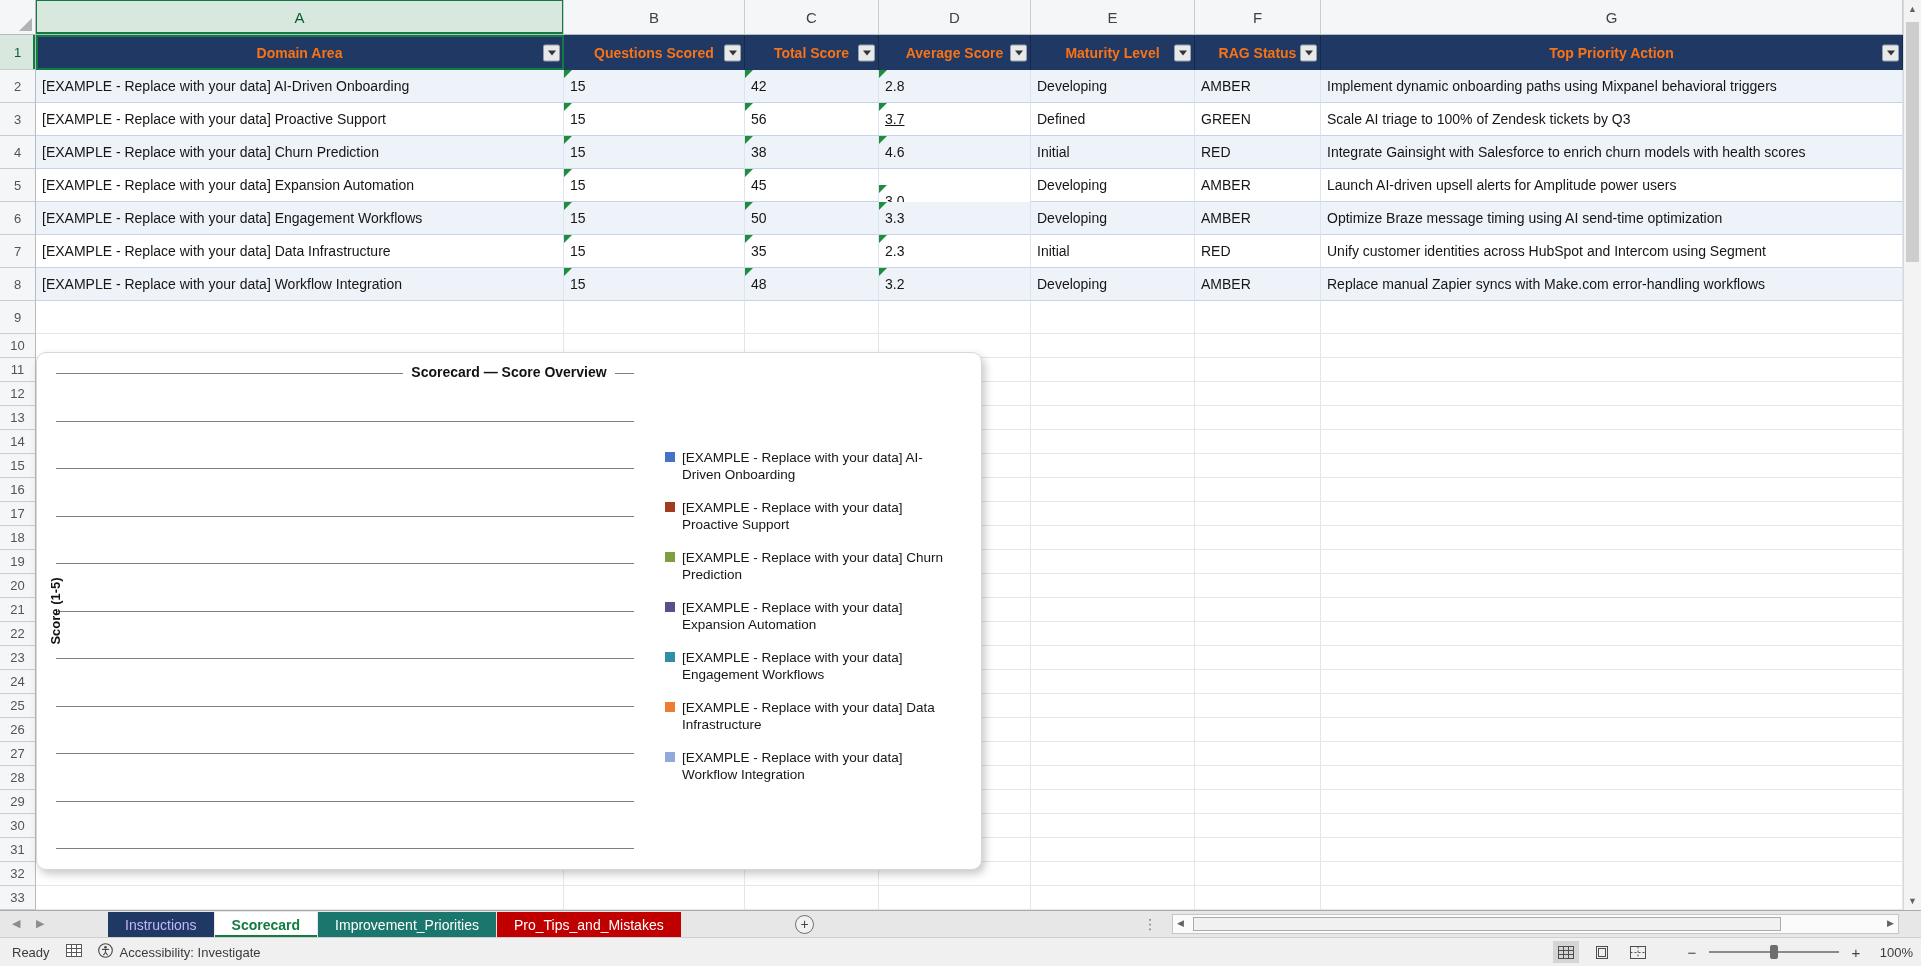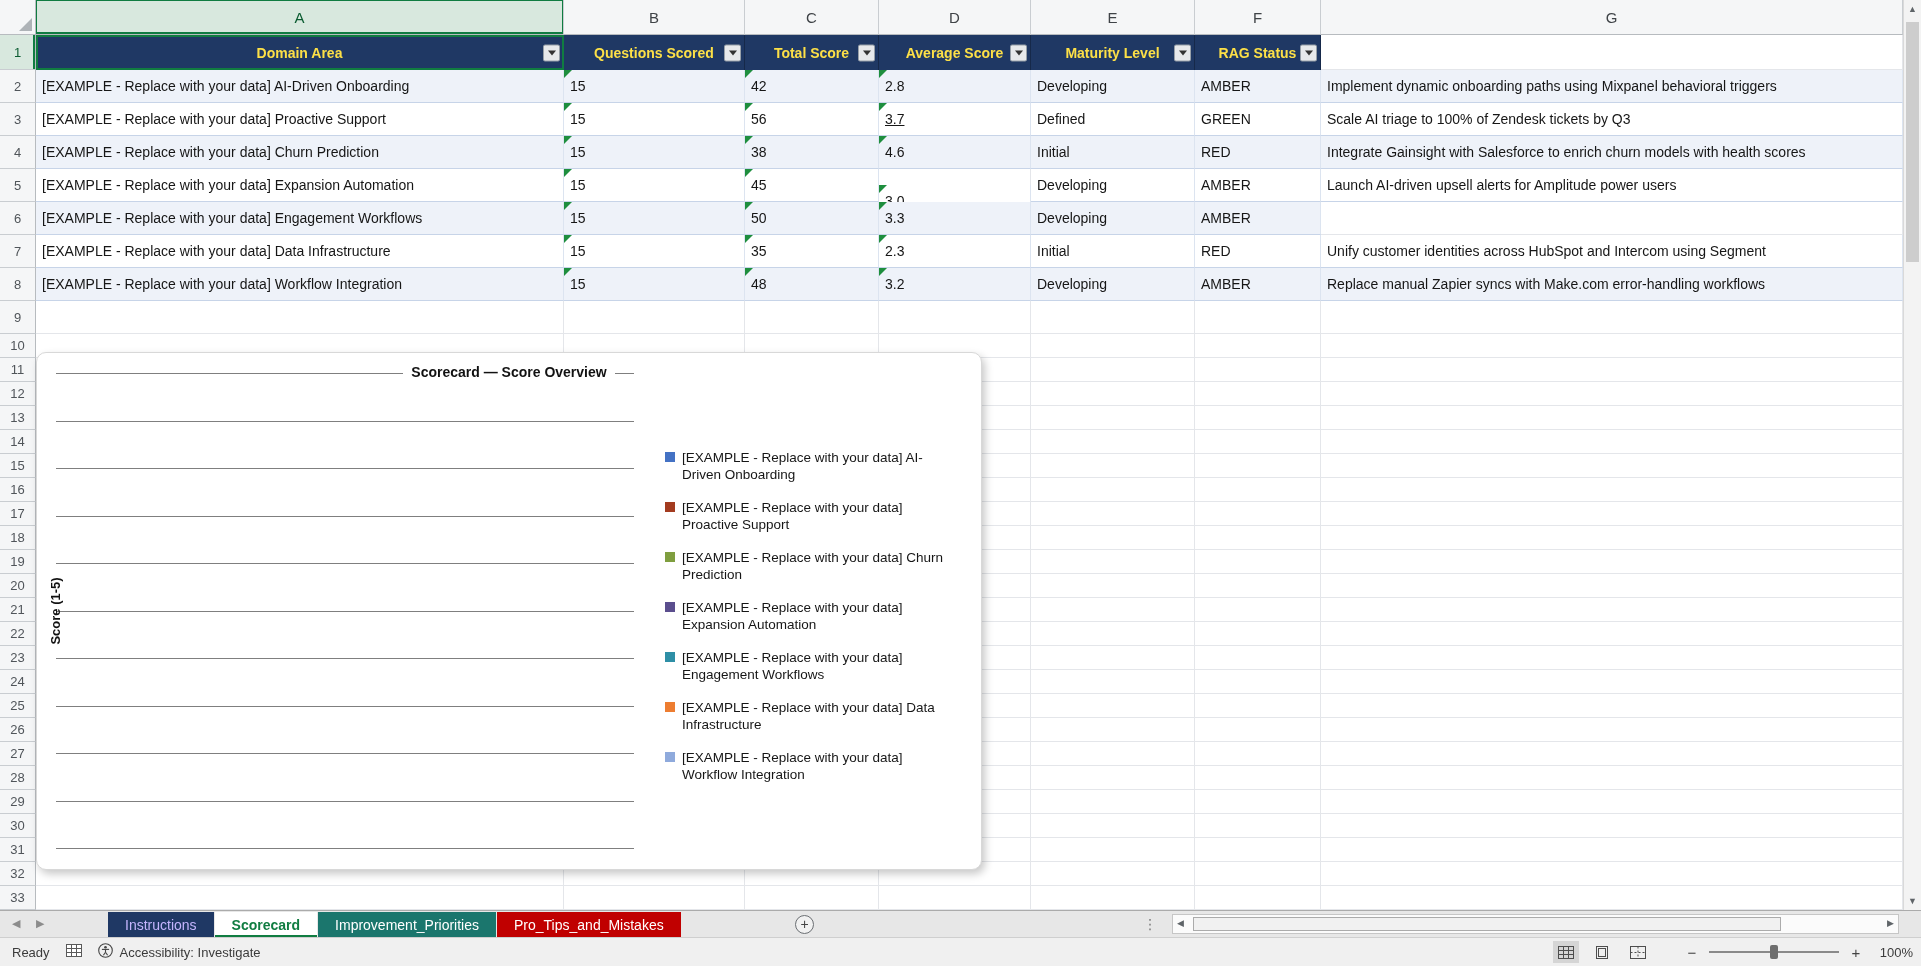--- a/index.html
+++ b/index.html
@@ -18,21 +18,21 @@
   .colh.sel { background:#D8E8DE; box-shadow: inset 0 0 0 1px #107C41, inset 0 -2px 0 #107C41; color:#0B5C31; }
   .rowh { position:absolute; left:0; width:36px; display:flex; align-items:center; justify-content:center;
           font-size:13px; color:#50555A; background:#F5F6F7;
           border-right:1px solid #B7BBBF; border-bottom:1px solid #C9CDD1; }
   .rowh.sel { background:#D8E8DE; box-shadow: inset -2px 0 0 #107C41; color:#0B5C31; }
 
   .gl-v { position:absolute; width:1px; background:#E4E6EA; }
   .gl-h { position:absolute; height:1px; background:#E4E6EA; }
 
   
-  .th { position:absolute; top:35px; height:35px; background:#1F3864; color:#fde047; font-weight:bold;
+  .th { position:absolute; top:35px; height:35px; background:#1F3864; color:#f97316; font-weight:bold;
         font-size:14px; display:flex; align-items:center; justify-content:center;
         border-right:1px solid #16294A; z-index:2; }
   .filter { position:absolute; right:3px; top:50%; transform:translateY(-50%); width:17px; height:17px;
         background:#E7E9EB; border:1px solid #98A0A8; border-radius:2px;
         display:flex; align-items:center; justify-content:center; }
   .filter-tri { width:0; height:0; border-left:4px solid transparent; border-right:4px solid transparent;
         border-top:5px solid #333; }
   .td { position:absolute; font-size:14px; color:#161616; display:flex; align-items:center;
         padding:0 4px 0 6px; border-right:1px solid #DCE4F0; border-bottom:1px solid #C7D4E8;
         white-space:nowrap; overflow:hidden; z-index:1; }
@@ -346,20 +346,26 @@
       <div class="filter">
         <div class="filter-tri"></div>
       </div>
     </div>
     <div class="th" style="left: 1195px; width: 126px; background: rgb(31, 56, 100);">
       <span>RAG Status</span>
       <div class="filter">
         <div class="filter-tri"></div>
       </div>
     </div>
+    <div class="th" style="left: 1321px; width: 582px; background: rgb(31, 56, 100);">
+      <span>Top Priority Action</span>
+      <div class="filter">
+        <div class="filter-tri"></div>
+      </div>
+    </div>
     <div class="td band" style="left: 36px; width: 528px; top: 70px; height: 33px;">
       <span>[EXAMPLE - Replace with your data] AI-Driven Onboarding</span>
     </div>
     <div class="td band" style="left: 564px; width: 181px; top: 70px; height: 33px;">
       <span>15</span>
       <div class="flag"></div>
     </div>
     <div class="td band" style="left: 745px; width: 134px; top: 70px; height: 33px;">
       <span>42</span>
       <div class="flag"></div>
@@ -463,20 +469,23 @@
     <div class="td band" style="left: 879px; width: 152px; top: 202px; height: 33px;">
       <span>3.3</span>
       <div class="flag"></div>
     </div>
     <div class="td band" style="left: 1031px; width: 164px; top: 202px; height: 33px;">
       <span>Developing</span>
     </div>
     <div class="td band" style="left: 1195px; width: 126px; top: 202px; height: 33px;">
       <span>AMBER</span>
     </div>
+    <div class="td band" style="left: 1321px; width: 582px; top: 202px; height: 33px;">
+      <span>Optimize Braze message timing using AI send-time optimization</span>
+    </div>
     <div class="td plain" style="left: 36px; width: 528px; top: 235px; height: 33px;">
       <span>[EXAMPLE - Replace with your data] Data Infrastructure</span>
     </div>
     <div class="td plain" style="left: 564px; width: 181px; top: 235px; height: 33px;">
       <span>15</span>
       <div class="flag"></div>
     </div>
     <div class="td plain" style="left: 745px; width: 134px; top: 235px; height: 33px;">
       <span>35</span>
       <div class="flag"></div>

